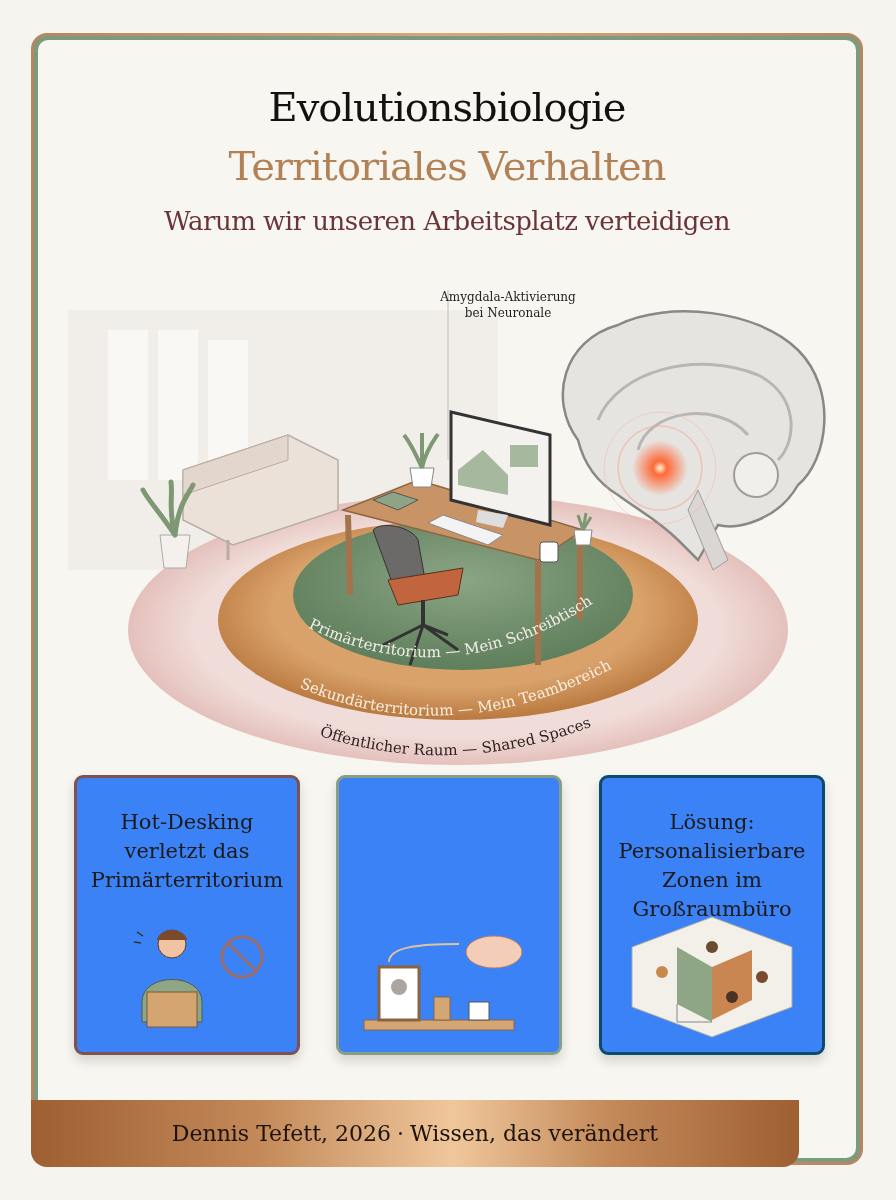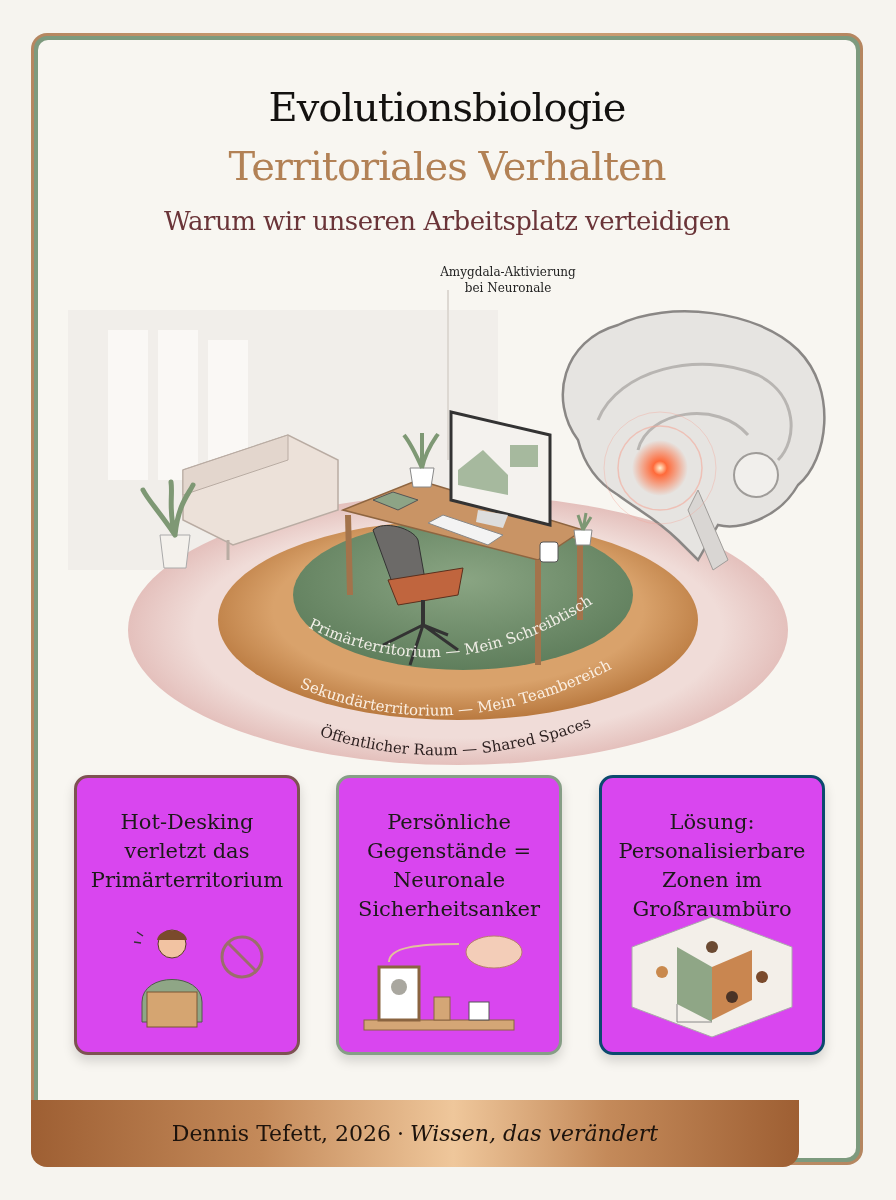--- a/index.html
+++ b/index.html
@@ -6,35 +6,35 @@
   body{width:896px;height:1200px;background:#f6f4ef;position:relative;overflow:hidden;font-family:"DejaVu Serif",serif;}
   .frame{position:absolute;left:31px;top:33px;width:832px;height:1132px;border-radius:16px;
     background:linear-gradient(90deg,#b58660,#d6a87c 50%,#b58660);padding:13px;box-sizing:border-box;}
   .frame-inner{position:absolute;left:3px;top:3px;right:3px;bottom:3px;border-radius:13px;background:#7d9a7e;}
   .paper{position:absolute;left:4px;top:4px;right:4px;bottom:4px;border-radius:10px;background:#f8f6f1;overflow:hidden;}
   .title{position:absolute;left:0;right:0;text-align:center;font-family:"DejaVu Serif",serif;}
   .t1{top:44px;font-size:40px;color:#141210;letter-spacing:-1px;}
   .t2{top:103px;font-size:40px;color:#b28155;letter-spacing:-1px;}
   .t3{top:166px;font-size:26px;color:#6a3438;letter-spacing:-0.5px;}
   .scene{position:absolute;left:0;top:200px;width:824px;height:540px;}
-  .annot{position:absolute;left:380px;top:224px;width:180px;text-align:center;font-size:12px;line-height:16px;color:#222;}
+  .annot{position:absolute;left:380px;top:249px;width:180px;text-align:center;font-size:12px;line-height:16px;color:#222;}
   .zone-label{font-family:"DejaVu Serif",serif;}
   .cards{position:absolute;top:735px;left:0;width:824px;}
-  .card{position:absolute;top:0;width:226px;height:280px;border-radius:14px;background:#d946ef;
+  .card{position:absolute;top:0;width:226px;height:280px;border-radius:9px;background:#3b82f6;
     box-shadow:0 6px 12px rgba(0,0,0,.15);box-sizing:border-box;}
   .card .ctext{position:absolute;left:8px;right:8px;top:30px;text-align:center;font-size:21px;line-height:29px;color:#1c1a18;}
   .card svg{position:absolute;left:0;bottom:10px;}
   .c1{left:36px;border:3px solid #7d5252;}
   .c2{left:298px;border:3px solid #869e86;}
   .c3{left:561px;border:3px solid #0c4a6e;}
   .footer{position:absolute;left:31px;top:1100px;width:768px;height:67px;border-radius:0 0 16px 16px;
     background:linear-gradient(90deg,#9e5f33,#c48a5a 30%,#efc79b 55%,#c48a5a 75%,#9e5f33);
     display:flex;align-items:center;justify-content:center;font-size:22px;color:#1d130c;}
   .footer .sep{margin:0 6px;}
-  .footer .tag{font-style:italic;}
+  .footer .tag{}
 </style>
 </head>
 <body>
 
 <div class="frame">
   <div class="frame-inner">
     <div class="paper">
 
       <div class="title t1">Evolutionsbiologie</div>
       <div class="title t2">Territoriales Verhalten</div>
@@ -157,21 +157,20 @@
             <circle cx="95" cy="22" r="14" fill="#f2c3a2" stroke="#5a3b2a"></circle>
             <path d="M 80 18 C 82 5 108 5 110 18 Z" fill="#7a4a2c"></path>
             <path d="M 65 80 C 65 50 125 50 125 80 L 125 100 L 65 100 Z" fill="#8fa686" stroke="#4e5c4a"></path>
             <rect x="70" y="70" width="50" height="35" fill="#d5a571" stroke="#7a5634"></rect>
             <circle cx="165" cy="35" r="20" fill="none" stroke="#9b6e6b" stroke-width="3"></circle>
             <line x1="151" y1="21" x2="179" y2="49" stroke="#9b6e6b" stroke-width="3"></line>
             <path d="M 60 10 L 66 14 M 57 20 L 64 21" stroke="#333" stroke-width="1.5"></path>
           </svg>
         </div>
         <div class="card c2">
-          <div class="ctext">Persönliche Gegenstände = Neuronale Sicherheitsanker</div>
           <svg width="220" height="110" viewBox="0 0 220 110">
             <rect x="25" y="88" width="150" height="10" fill="#d4a676" stroke="#8a6440"></rect>
             <rect x="40" y="35" width="40" height="53" fill="#fff" stroke="#8a6440" stroke-width="3"></rect>
             <circle cx="60" cy="55" r="8" fill="#a9a79f"></circle>
             <rect x="95" y="65" width="16" height="23" fill="#d4a676" stroke="#8a6440"></rect>
             <rect x="130" y="70" width="20" height="18" fill="#fff" stroke="#555"></rect>
             <ellipse cx="155" cy="20" rx="28" ry="16" fill="#f3cdb8" stroke="#b87f6b"></ellipse>
             <path d="M 50 30 C 50 15 80 12 120 12" stroke="#e2c29c" stroke-width="2" fill="none"></path>
           </svg>
         </div>

